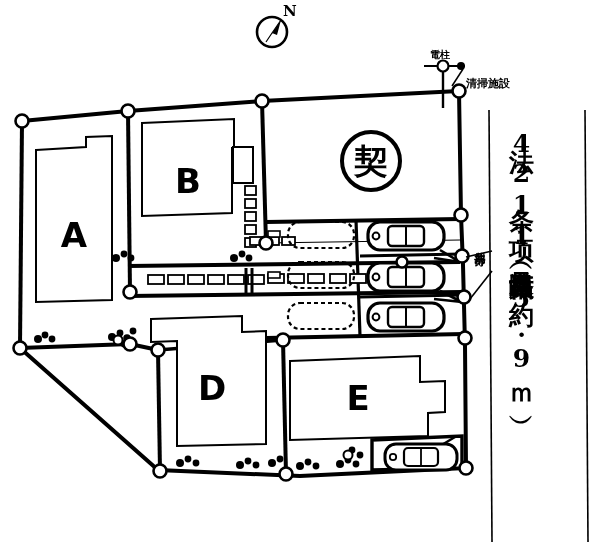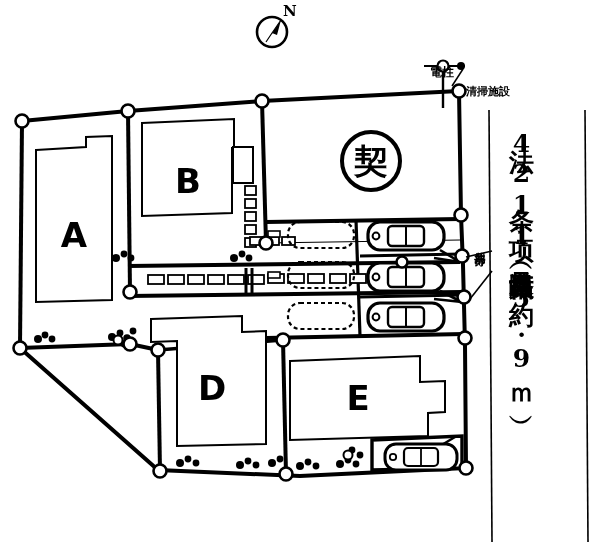--- a/index.html
+++ b/index.html
@@ -46,28 +46,27 @@
   }
   .htext {
     position: absolute;
     font-family: "DejaVu Serif", "Liberation Serif", serif;
     color: #000;
     font-weight: 700;
     white-space: nowrap;
   }
   #pole-label {
     left: 430px;
-    top: 64px;
-    font-size: 12px;
+    top: 48px;
+    font-size: 10px;
   }
   #facility-label {
     left: 466px;
     top: 76px;
     font-size: 11px;
-    margin-top: 8px;
   }
   #north-label {
     left: 283px;
     top: 2px;
     font-size: 15px;
     font-family: "DejaVu Serif", "Liberation Serif", serif;
   }
   .lot-letter {
     position: absolute;
     font-family: "DejaVu Sans", "Liberation Sans", sans-serif;

